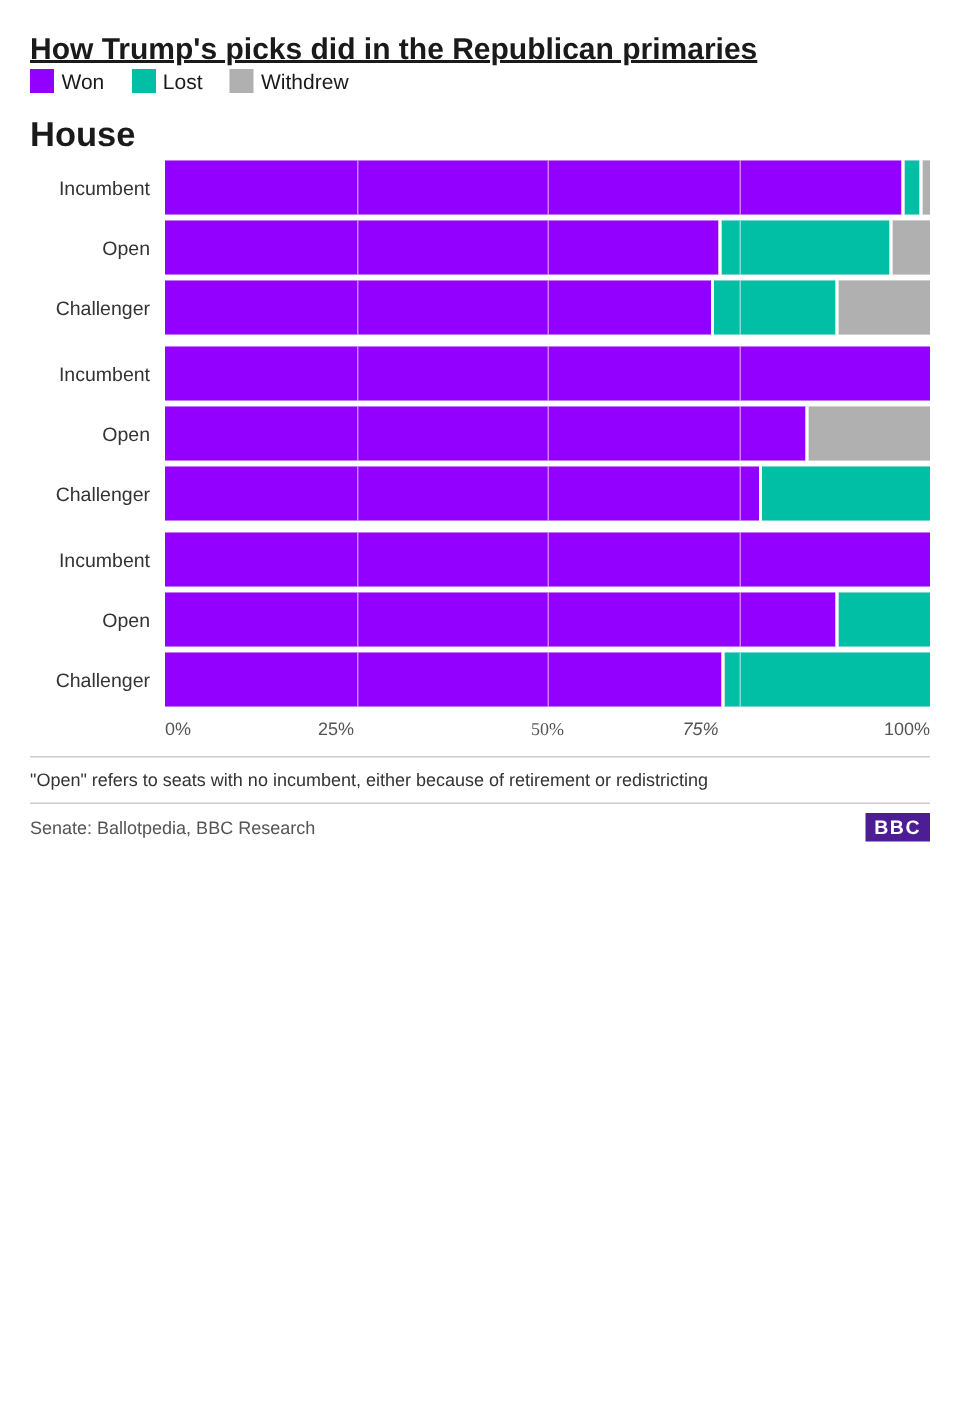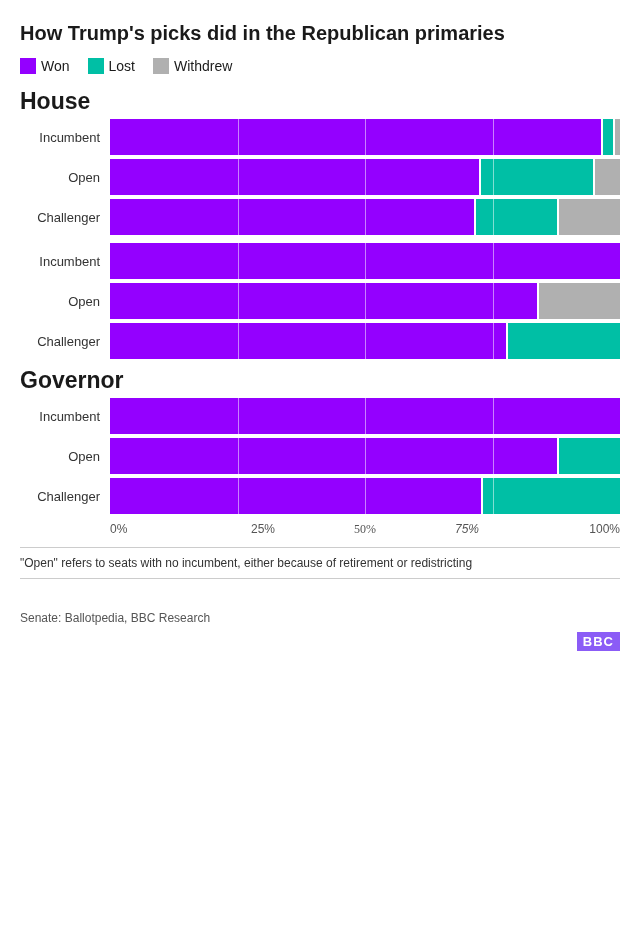--- a/index.html
+++ b/index.html
@@ -8,21 +8,21 @@
       background: #fff;
       width: 640px;
       min-height: 937px;
       padding: 20px 20px 10px 20px;
       color: #1a1a1a;
     }
     .chart-title {
       font-size: 20px;
       font-weight: bold;
       line-height: 1.3;
-      margin-bottom: 12px;
+      text-decoration: underline;
     }
     .legend {
       display: flex;
       align-items: center;
       gap: 18px;
       margin-bottom: 14px;
       font-size: 14px;
     }
     .legend-item {
       display: flex;
@@ -91,25 +91,24 @@
       border-top: 1px solid #ccc;
       padding-top: 6px;
     }
     .source-text {
       font-size: 12px;
       color: #555;
     }
     .bbc-logo {
       font-size: 13px;
       font-weight: bold;
-      background: #8b5cf6;
+      background: #4c1d95;
       color: #fff;
       padding: 2px 6px;
       letter-spacing: 1px;
-      margin-top: 47px;
     }
     .section-block {
       margin-bottom: 8px;
     }
     .bar-container {
       position: relative;
       z-index: 2;
     }
   </style>
 </head>
@@ -206,21 +205,20 @@
           <div style="position: absolute; top: 0px; bottom: 0px; left: 25%; border-left: 1px solid rgba(255, 255, 255, 0.5); z-index: 3; pointer-events: none;"></div>
           <div style="position: absolute; top: 0px; bottom: 0px; left: 50%; border-left: 1px solid rgba(255, 255, 255, 0.5); z-index: 3; pointer-events: none;"></div>
           <div style="position: absolute; top: 0px; bottom: 0px; left: 75%; border-left: 1px solid rgba(255, 255, 255, 0.5); z-index: 3; pointer-events: none;"></div>
           <div style="width: 78%; height: 100%; background: rgb(148, 0, 255); position: relative; z-index: 2;"></div>
           <div style="width: 2px; height: 100%; background: rgb(255, 255, 255); position: relative; z-index: 4;"></div>
           <div style="width: 22%; height: 100%; background: rgb(0, 191, 165); position: relative; z-index: 2;"></div>
         </div>
       </div>
     </div>
     <div class="section-block">
-      <div class="section-label">Governor</div>
       <div class="bar-row">
         <div class="bar-category-label">Incumbent</div>
         <div class="bar-container" style="height: 36px; display: flex; background: rgb(224, 224, 224); position: relative;">
           <div style="position: absolute; top: 0px; bottom: 0px; left: 25%; border-left: 1px solid rgba(255, 255, 255, 0.5); z-index: 3; pointer-events: none;"></div>
           <div style="position: absolute; top: 0px; bottom: 0px; left: 50%; border-left: 1px solid rgba(255, 255, 255, 0.5); z-index: 3; pointer-events: none;"></div>
           <div style="position: absolute; top: 0px; bottom: 0px; left: 75%; border-left: 1px solid rgba(255, 255, 255, 0.5); z-index: 3; pointer-events: none;"></div>
           <div style="width: 100%; height: 100%; background: rgb(148, 0, 255); position: relative; z-index: 2;"></div>
         </div>
       </div>
       <div style="margin-left: 90px; height: 2px; background: rgb(255, 255, 255);"></div>
@@ -245,21 +243,21 @@
           <div style="width: 73%; height: 100%; background: rgb(148, 0, 255); position: relative; z-index: 2;"></div>
           <div style="width: 2px; height: 100%; background: rgb(255, 255, 255); position: relative; z-index: 4;"></div>
           <div style="width: 27%; height: 100%; background: rgb(0, 191, 165); position: relative; z-index: 2;"></div>
         </div>
       </div>
     </div>
   </div>
 
 <div class="x-axis">
   <span class="x-axis-tick">0%</span>
-  <span class="x-axis-tick" style="text-align:center;">25%</span>
+  <span class="x-axis-tick" style="">25%</span>
   <span class="x-axis-tick" style="text-align:center;font-family:Liberation Serif, serif;">50%</span>
   <span class="x-axis-tick" style="text-align:center;font-style:italic;">75%</span>
   <span class="x-axis-tick">100%</span>
 </div>
 
 <div class="footnote">"Open" refers to seats with no incumbent, either because of retirement or redistricting</div>
 
 <div class="source-row">
   <span class="source-text">Senate: Ballotpedia, BBC Research</span>
   <span class="bbc-logo">BBC</span>

